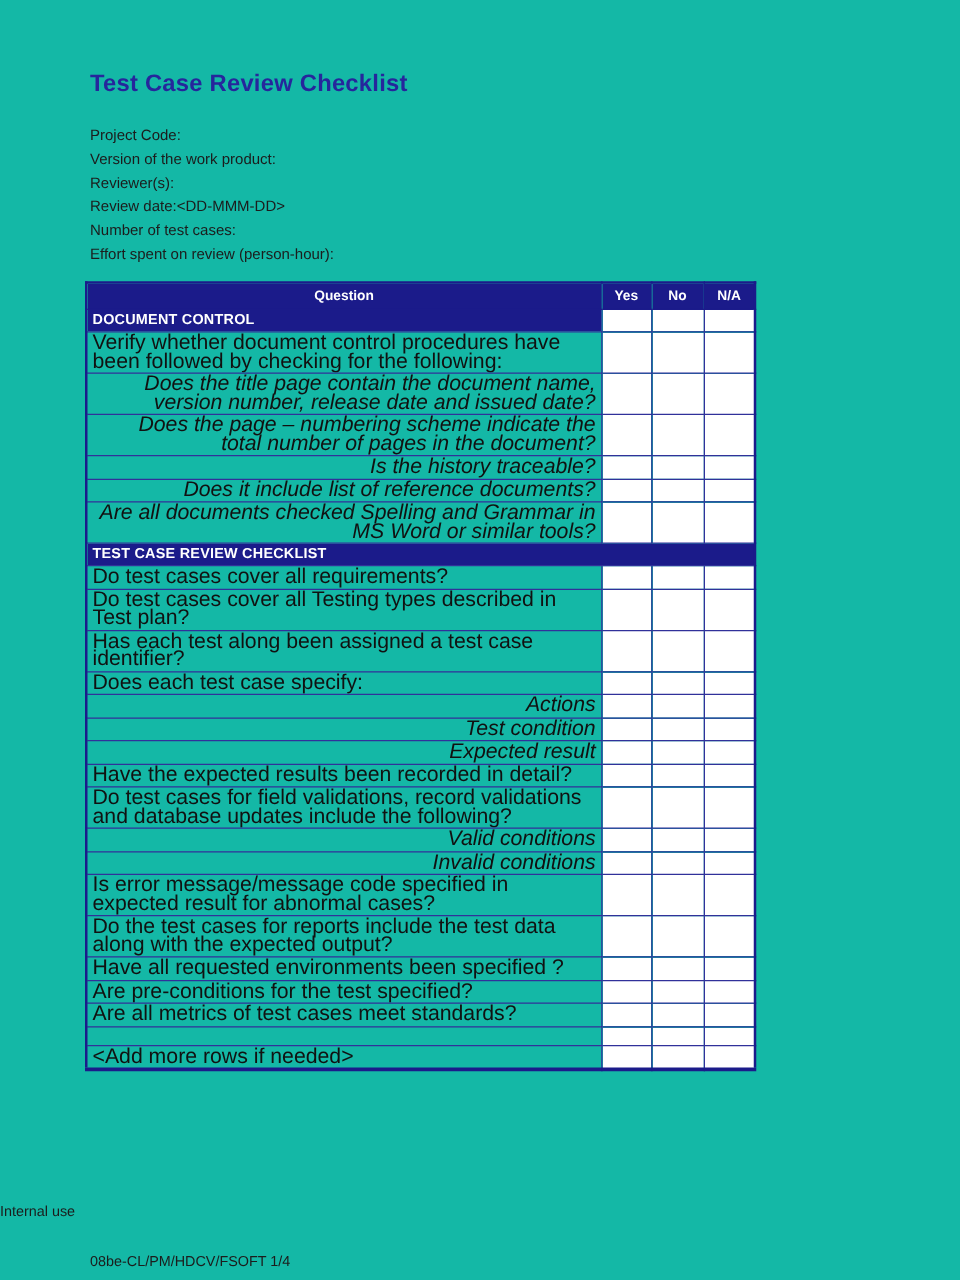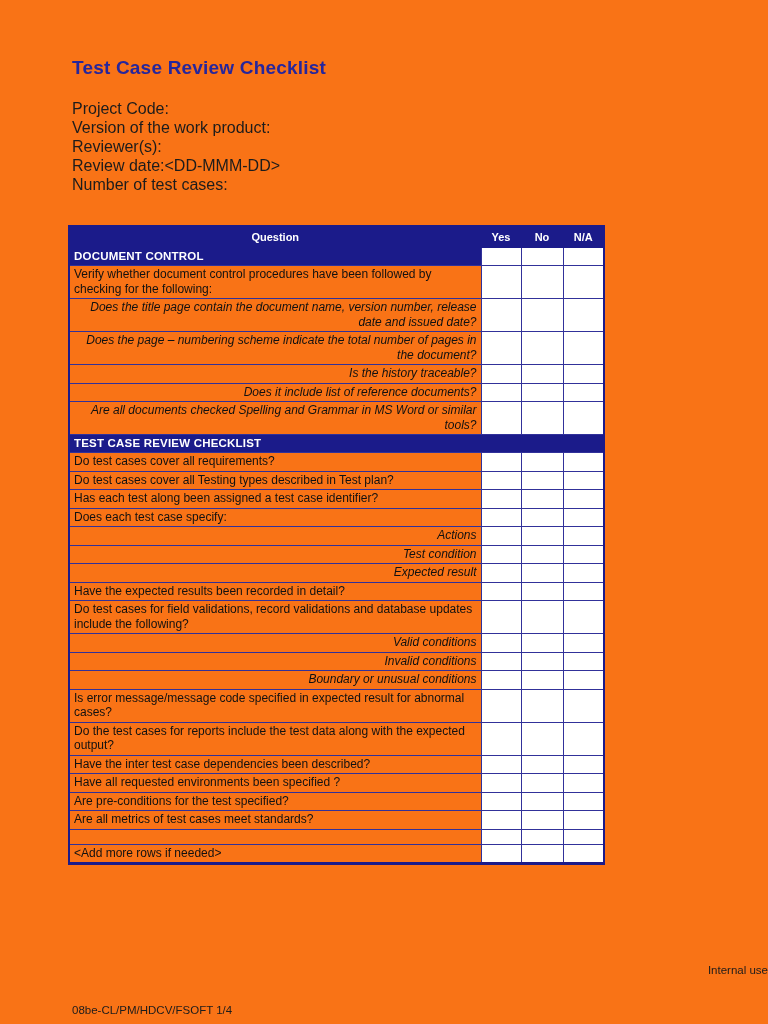--- a/index.html
+++ b/index.html
@@ -10,29 +10,29 @@
   }
   *{box-sizing:border-box;margin:0;padding:0;}
   html,body{background:#ffffff;}
   body{
     width:768px;height:1024px;
     position:relative;
     font-family:"Liberation Sans","DejaVu Sans",sans-serif;
     color:var(--ink);
     overflow:hidden;
   }
-  .sheet{position:absolute;inset:0;background:#f97316;}
+  .sheet{position:absolute;inset:0;background:#14b8a6;}
   .page-title{
     position:absolute;left:72px;top:57px;
     font-size:19px;font-weight:700;letter-spacing:.2px;
     color:var(--title);
   }
   .meta{
     position:absolute;left:72px;top:99px;
-    font-size:16px;line-height:19px;color:#1c1c1c;
+    font-size:12px;line-height:19px;color:#1c1c1c;
   }
   .checklist-table-wrap{
     position:absolute;left:68px;top:225px;width:535px;
   }
   table.checklist{
     width:535px;
     border-collapse:collapse;
     table-layout:fixed;
     border:2px solid var(--navy);
     border-bottom-width:3px;
@@ -51,49 +51,50 @@
     border-color:var(--navy);
   }
   td.section{
     background:var(--navy);
     color:#ffffff;
     font-size:11.5px;font-weight:700;
     padding:2px 4px 3px;
     letter-spacing:.2px;
   }
   td.q{
-    font-size:12px;
+    font-size:17px;
     line-height:14.5px;
     padding:1px 4px 2px;
     color:#111;
   }
   td.q.right{text-align:right;}
   td.q.italic{font-style:italic;}
   td.q:empty{height:15px;}
   td.ans{background:#ffffff;}
   .footer{
     position:absolute;left:0;top:964px;width:768px;
     font-size:11.5px;color:#1c1c1c;
   }
   .footer .doc-code{position:absolute;left:72px;top:0;margin-top:40px;}
-  .footer .classification{position:absolute;left:0;width:768px;text-align:right;top:0;}
+  .footer .classification{position:absolute;left:0;width:768px;text-align:left;top:0;}
 </style>
 </head>
 <body>
 
 <div class="sheet">
 
   <h1 class="page-title">Test Case Review Checklist</h1>
 
   <div class="meta">
       <div>Project Code:</div>
       <div>Version of the work product:</div>
       <div>Reviewer(s):</div>
       <div>Review date:&lt;DD-MMM-DD&gt;</div>
       <div>Number of test cases:</div>
+      <div>Effort spent on review (person-hour):</div>
     </div>
 
   <div class="checklist-table-wrap">
     <table class="checklist">
       <colgroup>
         <col style="width:412px">
         <col style="width:40px">
         <col style="width:42px">
         <col style="width:41px">
       </colgroup>
@@ -211,39 +212,27 @@
             <td class="ans"></td>
             <td class="ans"></td>
           </tr>
           <tr>
             <td class="q right italic">Invalid conditions</td>
             <td class="ans"></td>
             <td class="ans"></td>
             <td class="ans"></td>
           </tr>
           <tr>
-            <td class="q right italic">Boundary or unusual conditions</td>
-            <td class="ans"></td>
-            <td class="ans"></td>
-            <td class="ans"></td>
-          </tr>
-          <tr>
             <td class="q">Is error message/message code specified in expected result for abnormal cases?</td>
             <td class="ans"></td>
             <td class="ans"></td>
             <td class="ans"></td>
           </tr>
           <tr>
             <td class="q">Do the test cases for reports include the test data along with the expected output?</td>
-            <td class="ans"></td>
-            <td class="ans"></td>
-            <td class="ans"></td>
-          </tr>
-          <tr>
-            <td class="q">Have the inter test case dependencies been described?</td>
             <td class="ans"></td>
             <td class="ans"></td>
             <td class="ans"></td>
           </tr>
           <tr>
             <td class="q">Have all requested environments been specified ?</td>
             <td class="ans"></td>
             <td class="ans"></td>
             <td class="ans"></td>
           </tr>

